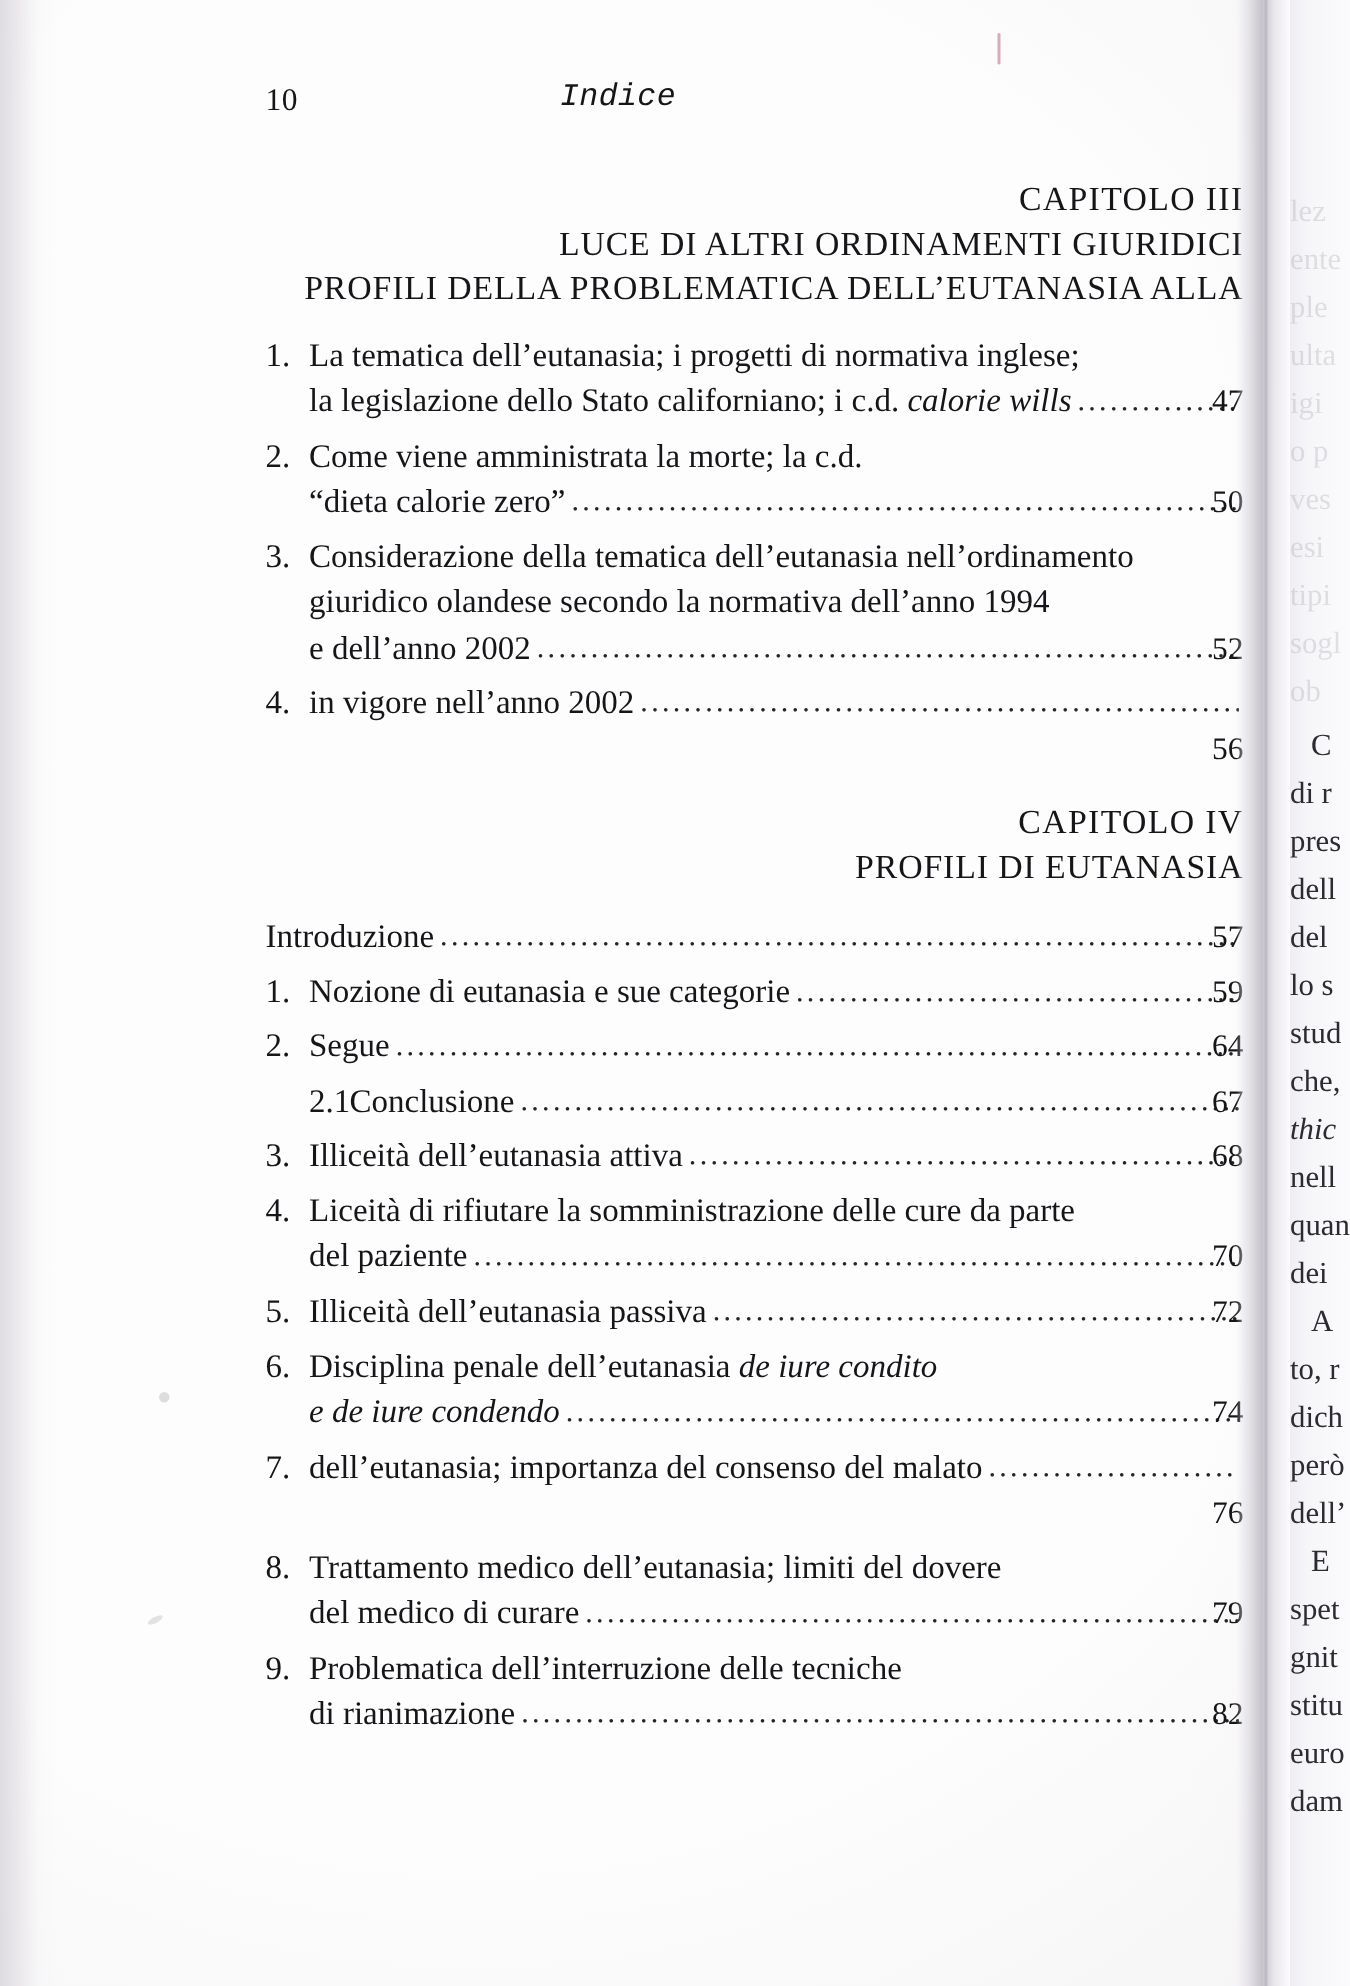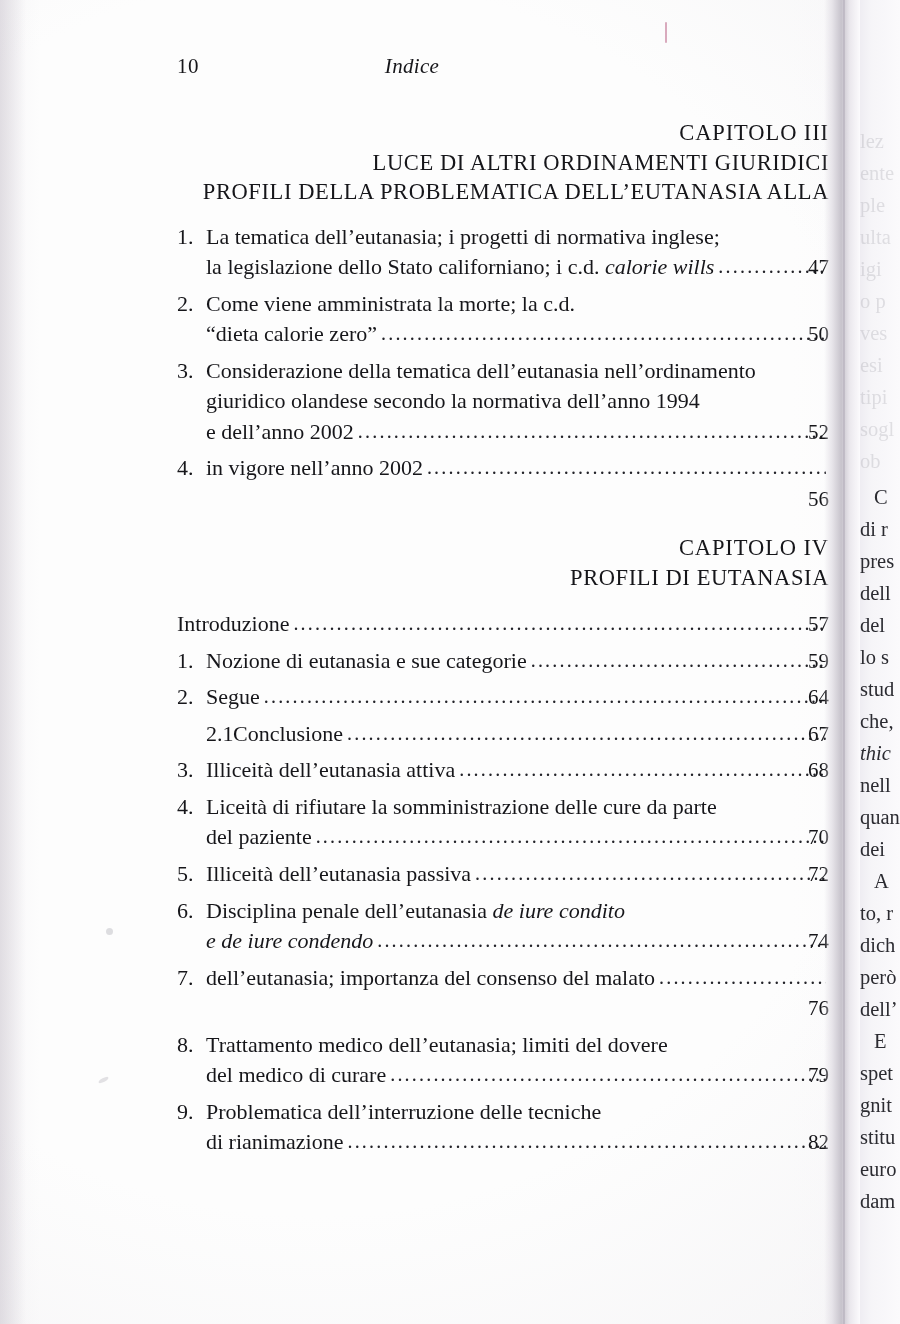--- a/index.html
+++ b/index.html
@@ -96,20 +96,21 @@
     letter-spacing: 0.4px;
   }
   .head-title {
     position: absolute;
     left: 0; top: 0;
     width: 824px;
     text-align: center;
     font-style: italic;
     font-size: 21px;
     letter-spacing: 0.3px;
+    font-family: Liberation Mono, monospace;
   }
 
   
   .pen-tick {
     position: absolute;
     left: 665px; top: 22px;
     width: 2px; height: 21px;
     background: rgba(196,120,150,0.62);
     border-radius: 1px;
     z-index: 4;

